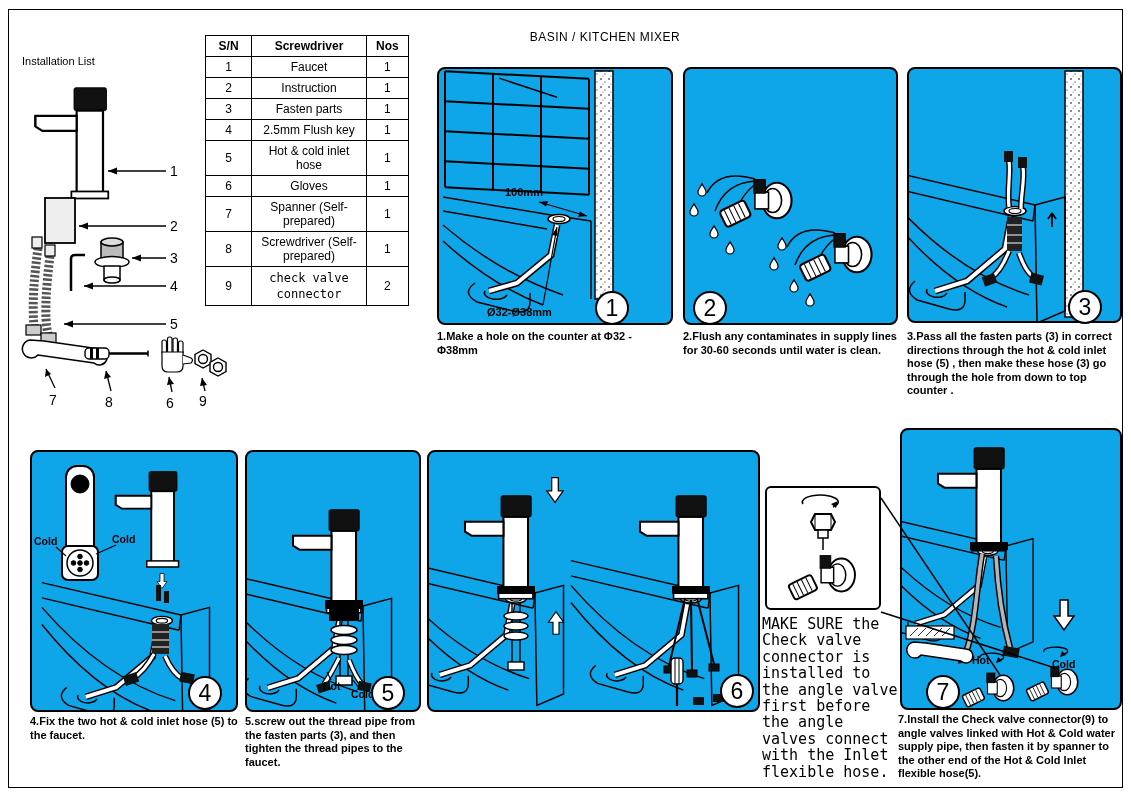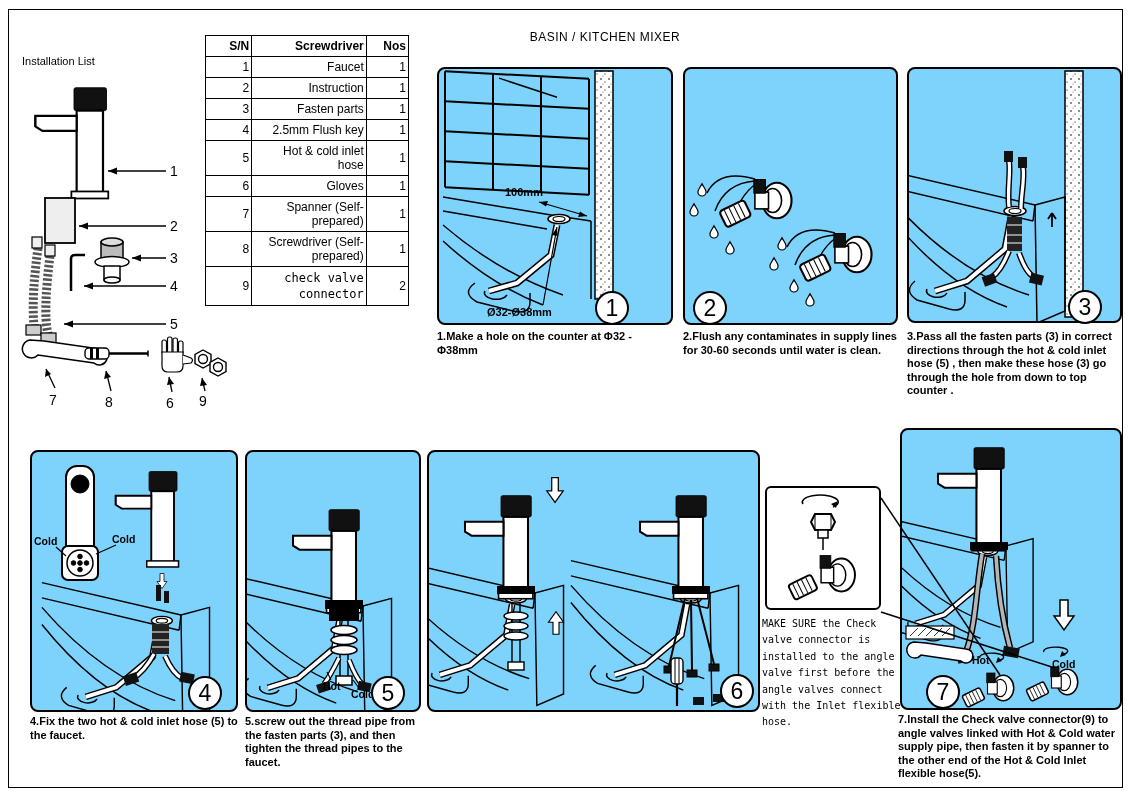--- a/index.html
+++ b/index.html
@@ -3,36 +3,36 @@
 <meta charset="utf-8">
 <style>
   *{margin:0;padding:0;box-sizing:border-box}
   html,body{width:1131px;height:800px;background:#fff;color:#000;
     font-family:"Liberation Sans",sans-serif;overflow:hidden}
   .sheet{position:absolute;left:0;top:0;width:1131px;height:800px;background:#fff}
   .frame{position:absolute;left:8px;top:9px;width:1115px;height:779px;border:1px solid #000}
   .title{position:absolute;left:440px;top:30px;width:330px;text-align:center;
     font-size:12px;letter-spacing:.5px}
   .il-heading{position:absolute;left:22px;top:55px;font-size:11px}
-  .panel{position:absolute;border:2px solid #000;border-radius:8px;background:#7dd3fc}
+  .panel{position:absolute;border:2px solid #000;border-radius:8px;background:#0ea5e9}
   .panel svg{display:block;width:100%;height:100%}
   .absvg{position:absolute}
   .cap{position:absolute;font-size:11px;font-weight:bold;line-height:13.5px}
   .circ{position:absolute;width:34px;height:34px;border:2px solid #000;border-radius:50%;
     background:#fff;display:flex;align-items:center;justify-content:center;
     font-size:23px;z-index:7}
   .note{position:absolute;left:762px;top:616px;width:142px;
-    font-family:"DejaVu Sans Mono",monospace;font-size:10px;line-height:16.4px}
+    font-family:"DejaVu Sans Mono",monospace;font-size:15px;line-height:16.4px}
   .inset{position:absolute;left:765px;top:486px;width:116px;height:124px;
     border:2px solid #000;border-radius:6px;background:#fff;z-index:4}
   .overlay{position:absolute;left:755px;top:470px;width:376px;height:300px;
     z-index:6;pointer-events:none}
   table.parts{position:absolute;left:205px;top:35px;width:204px;
     border-collapse:collapse;background:#fff}
-  table.parts th,table.parts td{border:1.5px solid #000;text-align:right;
+  table.parts th,table.parts td{border:1.5px solid #000;text-align:center;
     font-size:12px;padding:3px 2px;vertical-align:middle}
   table.parts th{font-weight:bold}
   td.mono{font-family:"DejaVu Sans Mono",monospace;font-size:13.5px;line-height:16px}
   table.parts td:nth-child(1){width:46px}
   table.parts td:nth-child(2){width:114px}
   table.parts td:nth-child(3){width:42px}
   svg text{fill:#000;stroke:none}
 </style>
 </head>
 <body>

